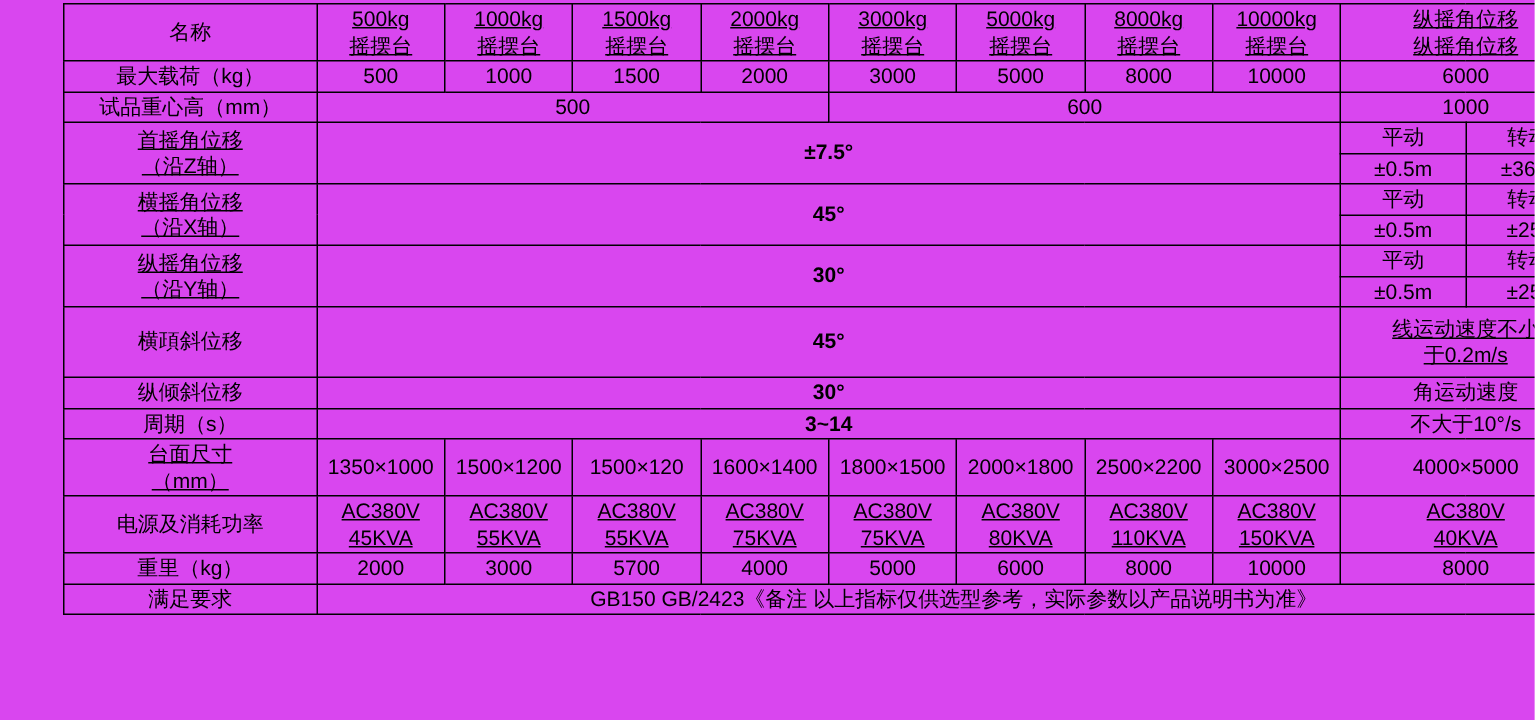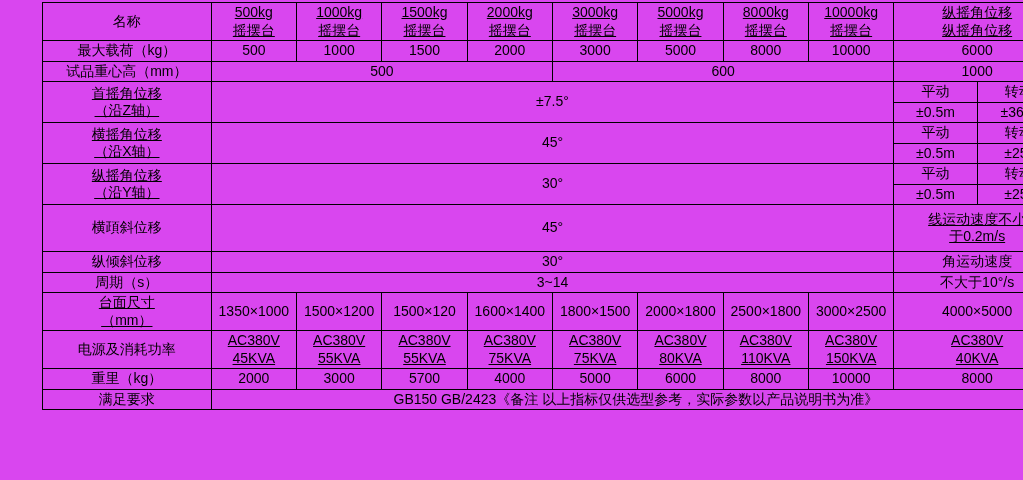--- a/index.html
+++ b/index.html
@@ -44,20 +44,21 @@
   }
   td.two-line {
     line-height: 1.25;
   }
   .sub {
     display: block;
     text-decoration: underline;
   }
   td.big {
     font-size: 15px;
+    font-weight: bold;
   }
   td.note {
     font-size: 15px;
     padding: 6px 2px;
     margin-top: 16px;
   }
   .colw-name  { width: 168px; }
   .colw-item  { width: 85px; }
   .colw-half  { width: 83px; }
 </style>
@@ -210,21 +211,21 @@
         <td class="name two-line">
           <span class="sub">台面尺寸</span>
           <span class="sub">（mm）</span>
         </td>
         <td>1350×1000</td>
         <td>1500×1200</td>
         <td>1500×120</td>
         <td>1600×1400</td>
         <td>1800×1500</td>
         <td>2000×1800</td>
-        <td>2500×1800</td>
+        <td>2500×2200</td>
         <td>3000×2500</td>
         <td colspan="2">4000×5000</td>
       </tr>
 
       <tr>
         <td class="name">电源及消耗功率</td>
         <td class="two-line">
           <span class="sub">AC380V</span>
           <span class="sub">45KVA</span>
         </td>

